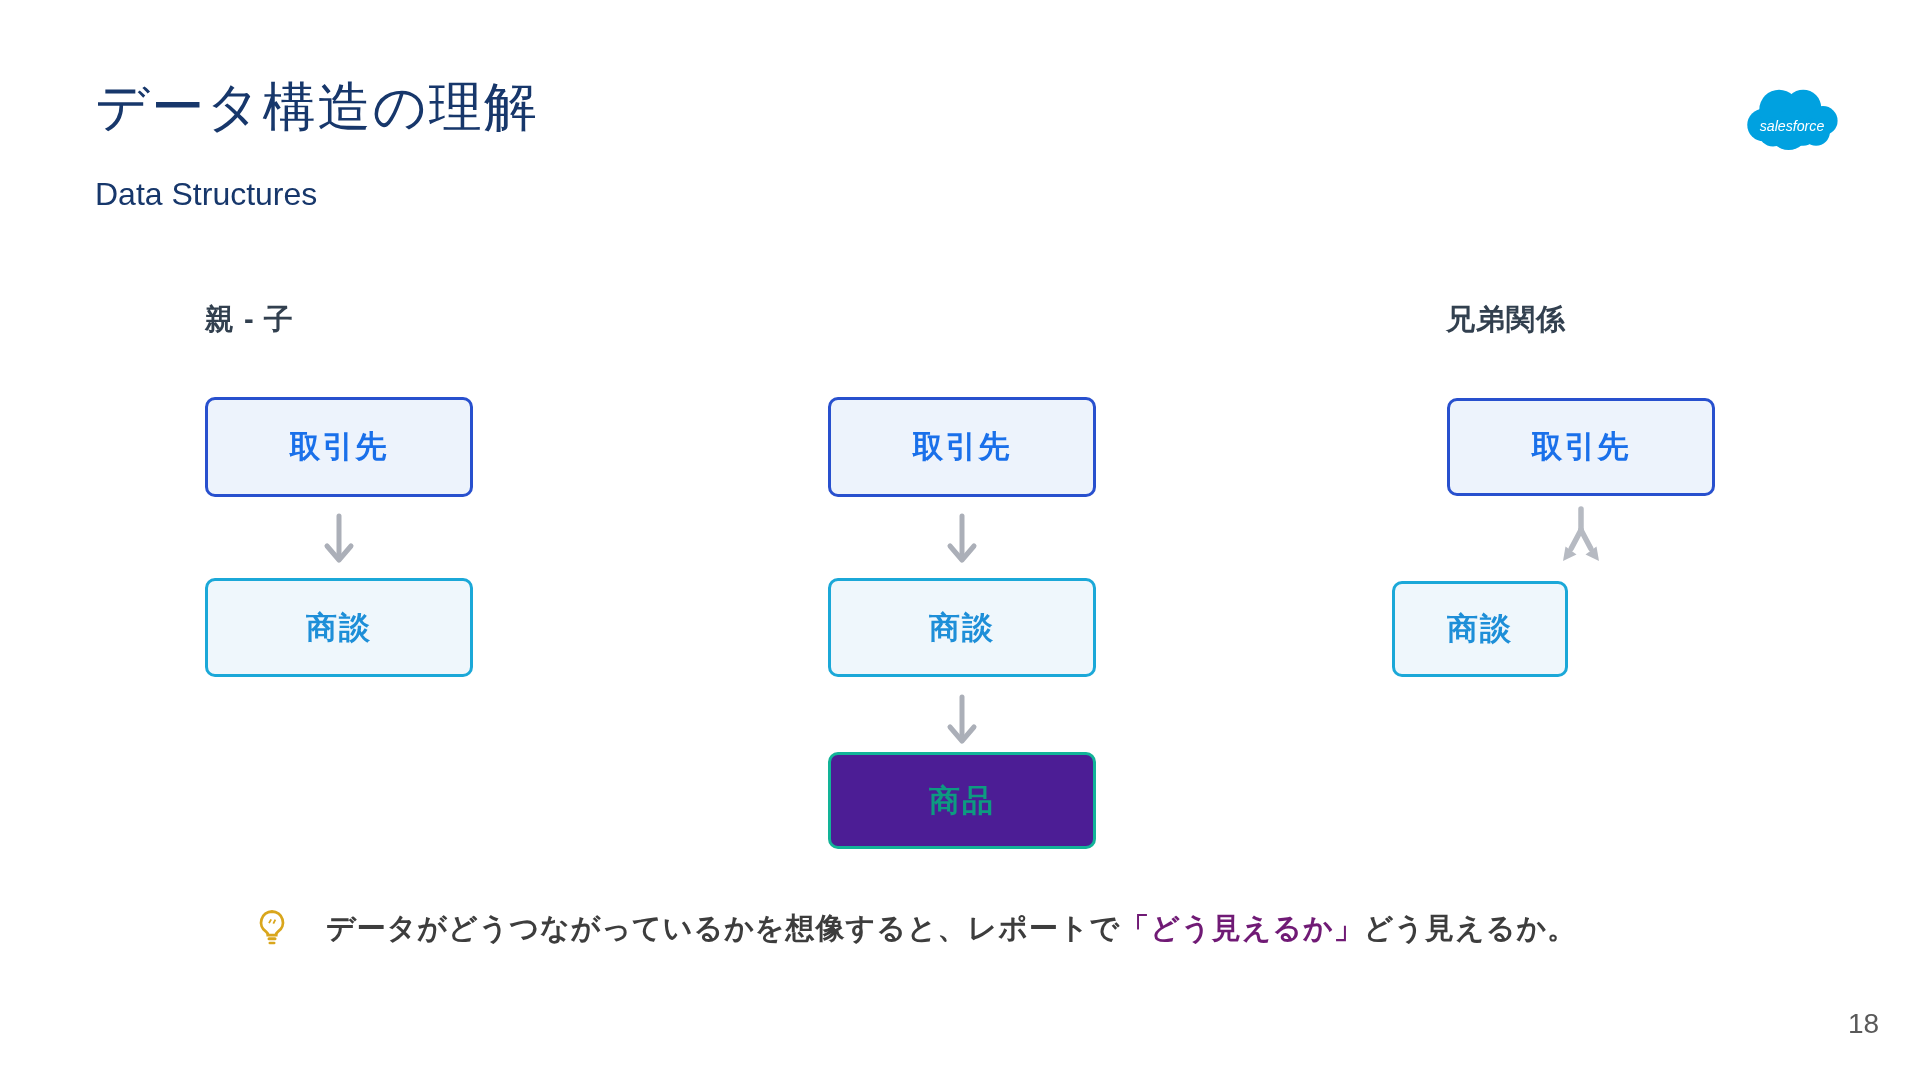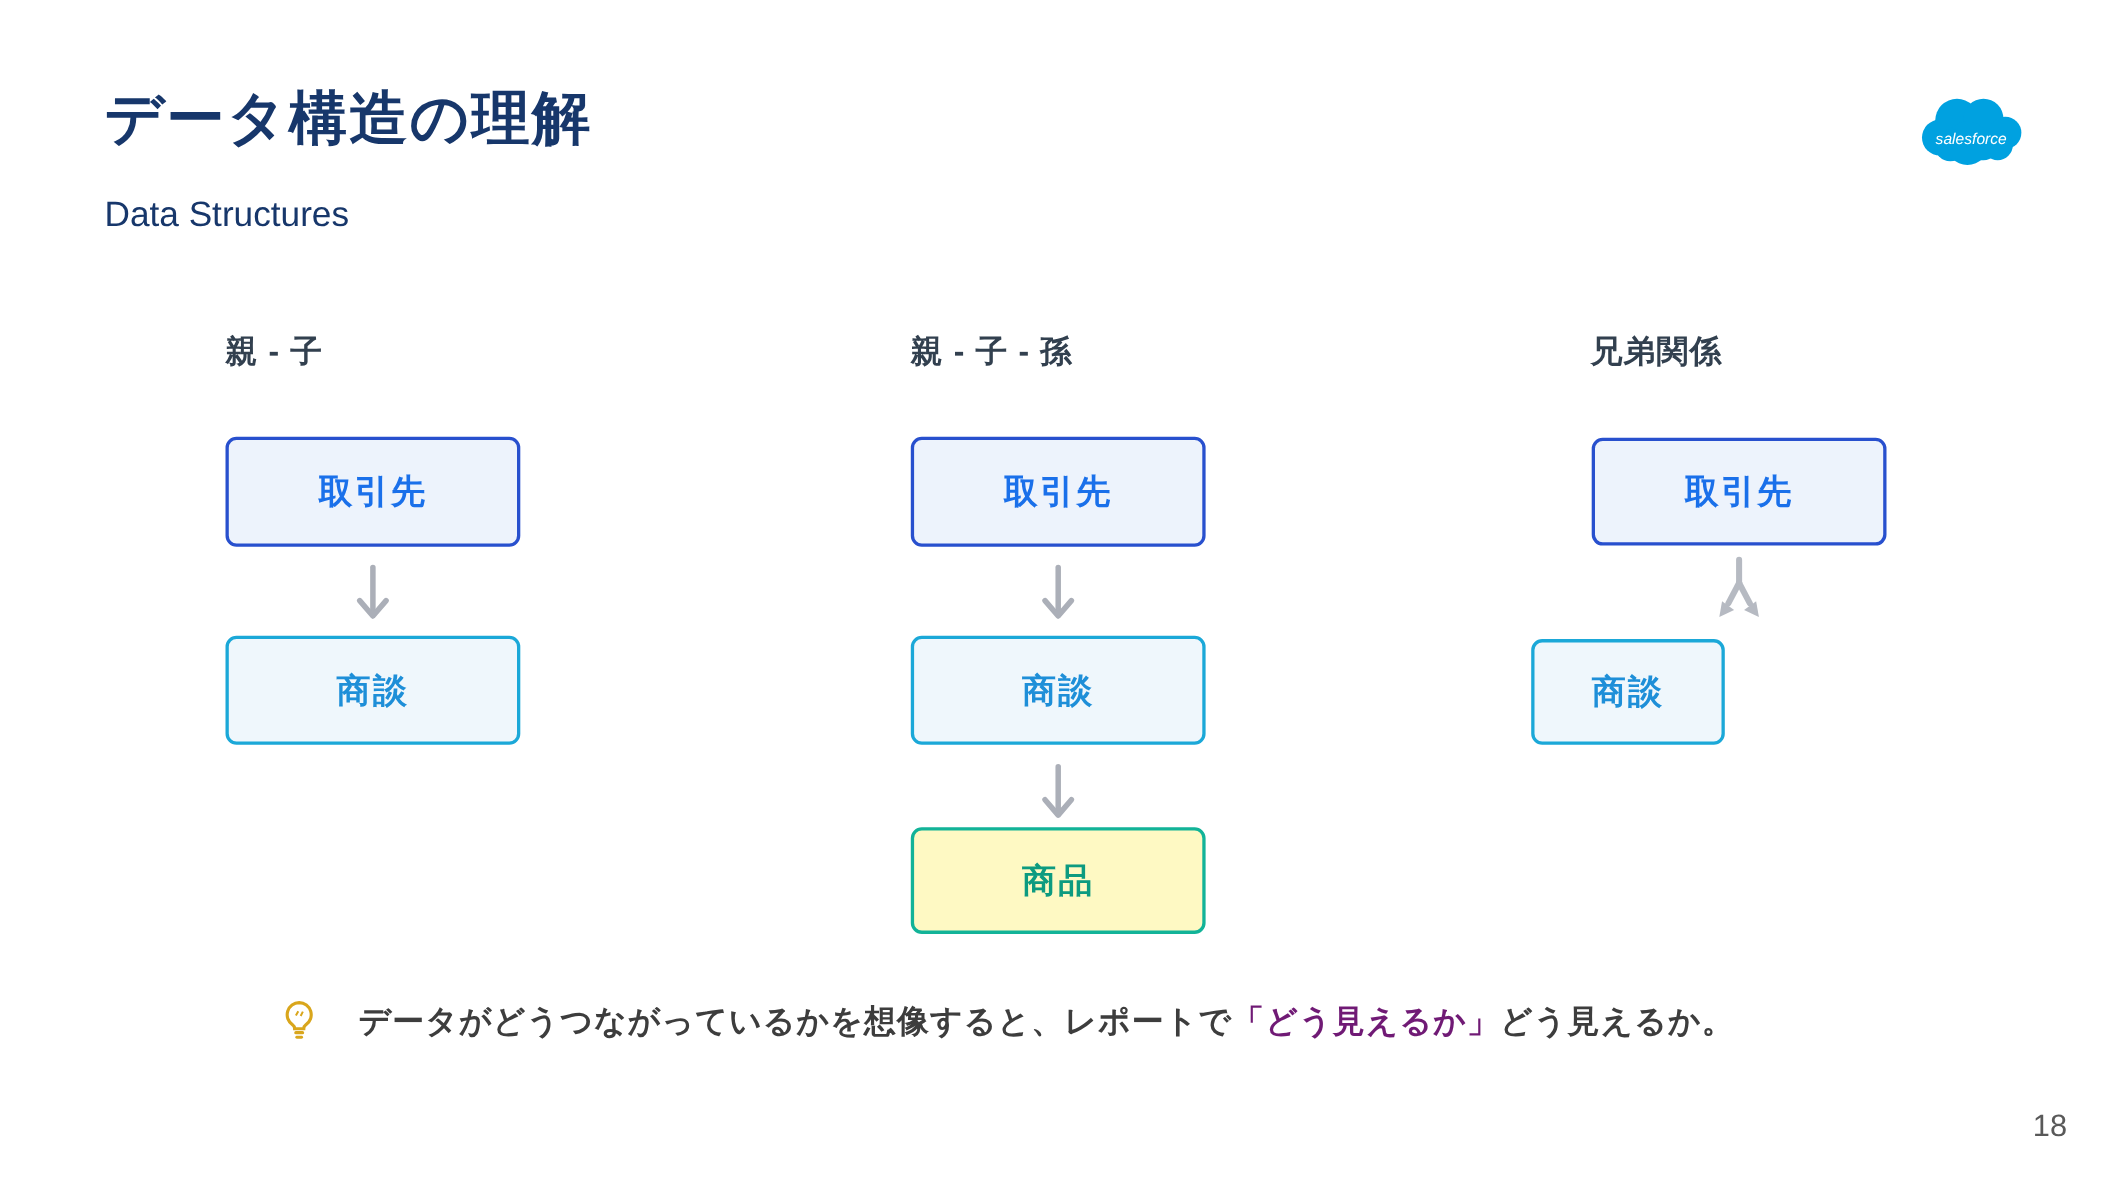--- a/index.html
+++ b/index.html
@@ -6,39 +6,39 @@
   html, body { background: #ffffff; }
   body {
     font-family: "Liberation Sans", "DejaVu Sans", sans-serif;
     width: 1918px; height: 1080px; overflow: hidden;
   }
   .slide {
     position: relative; width: 1918px; height: 1080px; background: #ffffff;
   }
   .title {
     position: absolute; left: 95px; top: 72px;
-    font-size: 53px; font-weight: 700; color: #17376B; letter-spacing: 2px;
+    font-size: 53px; font-weight: 400; color: #17376B; letter-spacing: 2px;
   }
   .subtitle {
     position: absolute; left: 95px; top: 176px;
     font-size: 32px; font-weight: 400; color: #17376B;
   }
   .logo { position: absolute; left: 1740px; top: 82px; width: 104px; height: 74px; }
   .col-heading {
     position: absolute; width: 270px; 
     font-size: 29px; font-weight: 700; color: #32404F; letter-spacing: 1px;
   }
   .node {
     position: absolute; border-radius: 10px;
     display: flex; align-items: center; justify-content: center;
     font-size: 31px; font-weight: 700; letter-spacing: 2px;
   }
   .node.account     { border: 3px solid #2850CE; background: #EDF3FC; color: #1A70EA; }
   .node.opportunity { border: 3px solid #1BA8D8; background: #EFF7FC; color: #1E8FD8; font-family: Liberation Mono, monospace; }
-  .node.product     { border: 3px solid #12B398; background: #fef9c3; color: #0D9B80; }
+  .node.product     { border: 3px solid #12B398; background: #4c1d95; color: #0D9B80; }
   .node.case        { border: 3px solid #7D5CE6; background: #F2EFFC; color: #6D48E0; }
   .arrow { position: absolute; }
   .note {
     position: absolute; left: 252px; top: 905px;
     display: flex; align-items: flex-start; gap: 34px;
   }
   .note-text {
     font-size: 29px; font-weight: 700; color: #3D3D3D;
     letter-spacing: 1px; padding-top: 4px;
   }
@@ -79,21 +79,20 @@
   <div class="arrow" style="left:319px; top:510px;">
     <svg viewBox="0 0 40 58" width="40" height="58">
       <line x1="20" y1="6" x2="20" y2="44" stroke="#ABAFB8" stroke-width="5" stroke-linecap="round"></line>
       <polyline points="8,36 20,50 32,36" fill="none" stroke="#ABAFB8" stroke-width="5" stroke-linejoin="round" stroke-linecap="round"></polyline>
     </svg>
   </div>
   <div class="node opportunity" style="left:205px; top:578px; width:268px; height:99px;">
     <span>商談</span>
   </div>
 
-  <div class="col-heading" style="left:828px; top:300px;">親 - 子 - 孫</div>
   <div class="node account" style="left:828px; top:397px; width:268px; height:100px;">
     <span>取引先</span>
   </div>
   <div class="arrow" style="left:942px; top:510px;">
     <svg viewBox="0 0 40 58" width="40" height="58">
       <line x1="20" y1="6" x2="20" y2="44" stroke="#ABAFB8" stroke-width="5" stroke-linecap="round"></line>
       <polyline points="8,36 20,50 32,36" fill="none" stroke="#ABAFB8" stroke-width="5" stroke-linejoin="round" stroke-linecap="round"></polyline>
     </svg>
   </div>
   <div class="node opportunity" style="left:828px; top:578px; width:268px; height:99px;">

